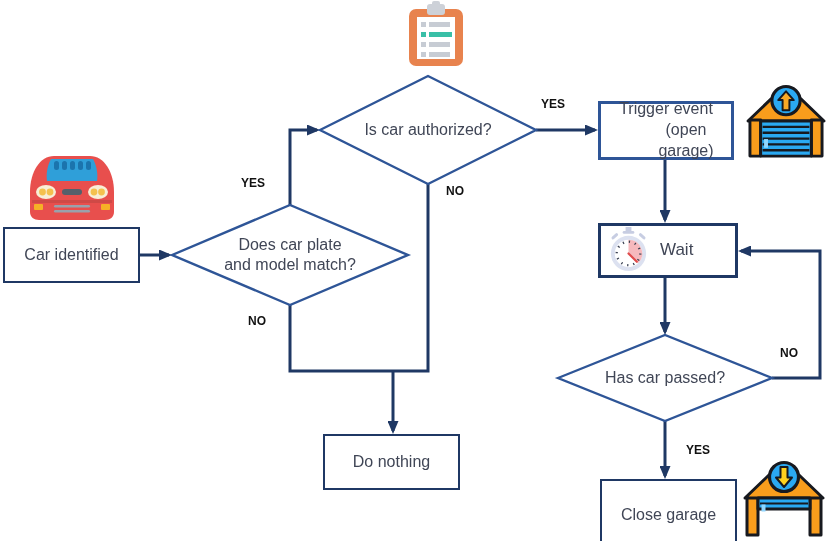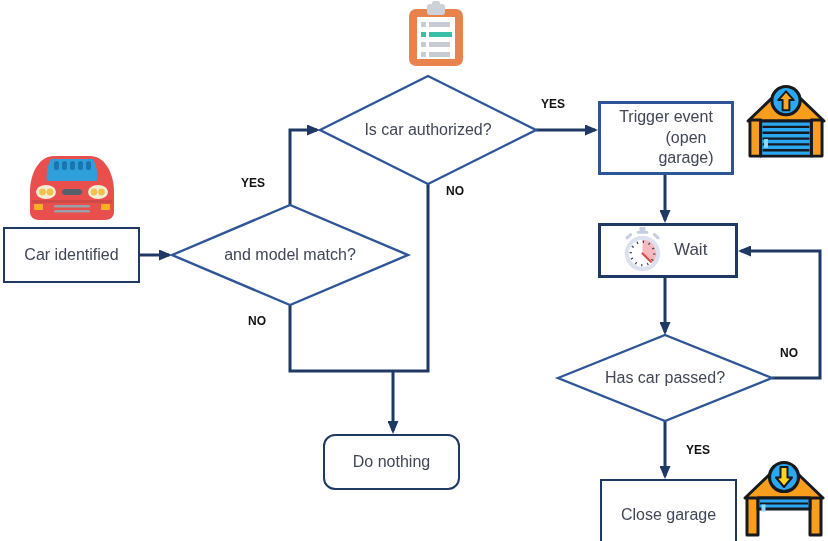--- a/index.html
+++ b/index.html
@@ -12,21 +12,21 @@
   .node { position:absolute; background:var(--box-fill,#ffffff); border:2px solid var(--box-border,#1f3864);
           display:flex; align-items:center; justify-content:center; text-align:center;
           color:var(--node-text,#404656); font-size:16px; line-height:1.3; }
   .node.b3 { border-width:3px; }
   .node.alt { border-color:var(--box-border-alt,#2e5597); }
   .dlabel { position:absolute; display:flex; flex-direction:column; align-items:center; justify-content:center;
             text-align:center; color:var(--node-text,#404656); font-size:16px; line-height:1.25; pointer-events:none; }
   .yn { position:absolute; width:54px; text-align:center; font-weight:bold; font-size:12px;
         color:var(--label-text,#111111); }
   .icon { position:absolute; }
-  .waitbox { justify-content:flex-start; padding-left:19px; gap:9px; }
+  .waitbox { justify-content:flex-start; padding-left:5px; gap:9px; }
   .waitbox .wlabel { font-size:17px; }
 </style>
 </head>
 <body>
 
 <div class="canvas">
 
   <svg class="layer" width="828" height="541" viewBox="0 0 828 541">
     <defs>
       <marker id="arrowhead" markerUnits="userSpaceOnUse" markerWidth="13" markerHeight="11" refX="10" refY="5.5" orient="auto">
@@ -41,34 +41,35 @@
     <path class="flow" d="M665,160 V220" marker-end="url(#arrowhead)"></path>
     <path class="flow" d="M665,278 V332" marker-end="url(#arrowhead)"></path>
     <path class="flow" d="M772,378 H820 V251 H741" marker-end="url(#arrowhead)"></path>
     <path class="flow" d="M665,421 V476" marker-end="url(#arrowhead)"></path>
     <polygon class="diamond" points="172,255 290,205 408,255 290,305"></polygon>
     <polygon class="diamond" points="320,130 428,76 536,130 428,184"></polygon>
     <polygon class="diamond" points="558,378 665,335 772,378 665,421"></polygon>
   </svg>
 
   <div class="dlabel" style="left:190px; top:234px; width:200px; height:42px;">
+    <span>Does car plate</span>
     <span>and model match?</span>
   </div>
   <div class="dlabel" style="left:565px; top:367px; width:200px; height:22px;">
     <span>Has car passed?</span>
   </div>
   <div class="dlabel" style="left:328px; top:119px; width:200px; height:22px;">
     <span>Is car authorized?</span>
   </div>
 
   <div class="node" style="left:3px; top:227px; width:137px; height:56px;align-items:center;">
     <span>Car identified</span>
   </div>
 
-  <div class="node alt b3" style="left:598px; top:101px; width:136px; height:74px;">
+  <div class="node alt b3" style="left:598px; top:101px; width:136px; height:59px;">
     <span>
       <span style="display:block;">Trigger event</span>
       <span style="display:block;margin-left:40px;">(open garage)</span>
     </span>
   </div>
 
   <div class="node b3 waitbox" style="left:598px; top:223px; width:140px; height:55px;">
     <svg width="45" height="47" viewBox="0 0 46 48">
       <rect x="20" y="0" width="6" height="5" fill="#c7cde2"></rect>
       <rect x="17" y="4" width="12" height="3" rx="1.5" fill="#c7cde2"></rect>
@@ -76,21 +77,21 @@
       <rect x="33" y="8" width="8" height="3" rx="1.5" fill="#c7cde2" transform="rotate(42 37 9.5)"></rect>
       <circle cx="23" cy="27" r="18" fill="#dce1f0"></circle>
       <circle cx="23" cy="27" r="14" fill="#ffffff"></circle>
       <path d="M23,27 L23,13 A14,14 0 0 1 32.9,36.9 Z" fill="#f6b9bd"></path>
       <circle cx="23" cy="27" r="12" fill="none" stroke="#3c4254" stroke-width="2.4" stroke-dasharray="1.3 4.98"></circle>
       <line x1="23" y1="27" x2="31.5" y2="35.5" stroke="#e04b4b" stroke-width="2.2" stroke-linecap="round"></line>
     </svg>
     <span class="wlabel">Wait</span>
   </div>
 
-  <div class="node" style="left:323px; top:434px; width:137px; height:56px;border-radius:12px;">
+  <div class="node" style="left:323px; top:434px; width:137px; height:56px;">
     <span>Do nothing</span>
   </div>
 
   <div class="node" style="left:600px; top:479px; width:137px; height:72px;">
     <span>Close garage</span>
   </div>
 
   <div class="yn" style="left:226px; top:176px;">YES</div>
   <div class="yn" style="left:230px; top:314px;">NO</div>
   <div class="yn" style="left:526px; top:97px;">YES</div>

